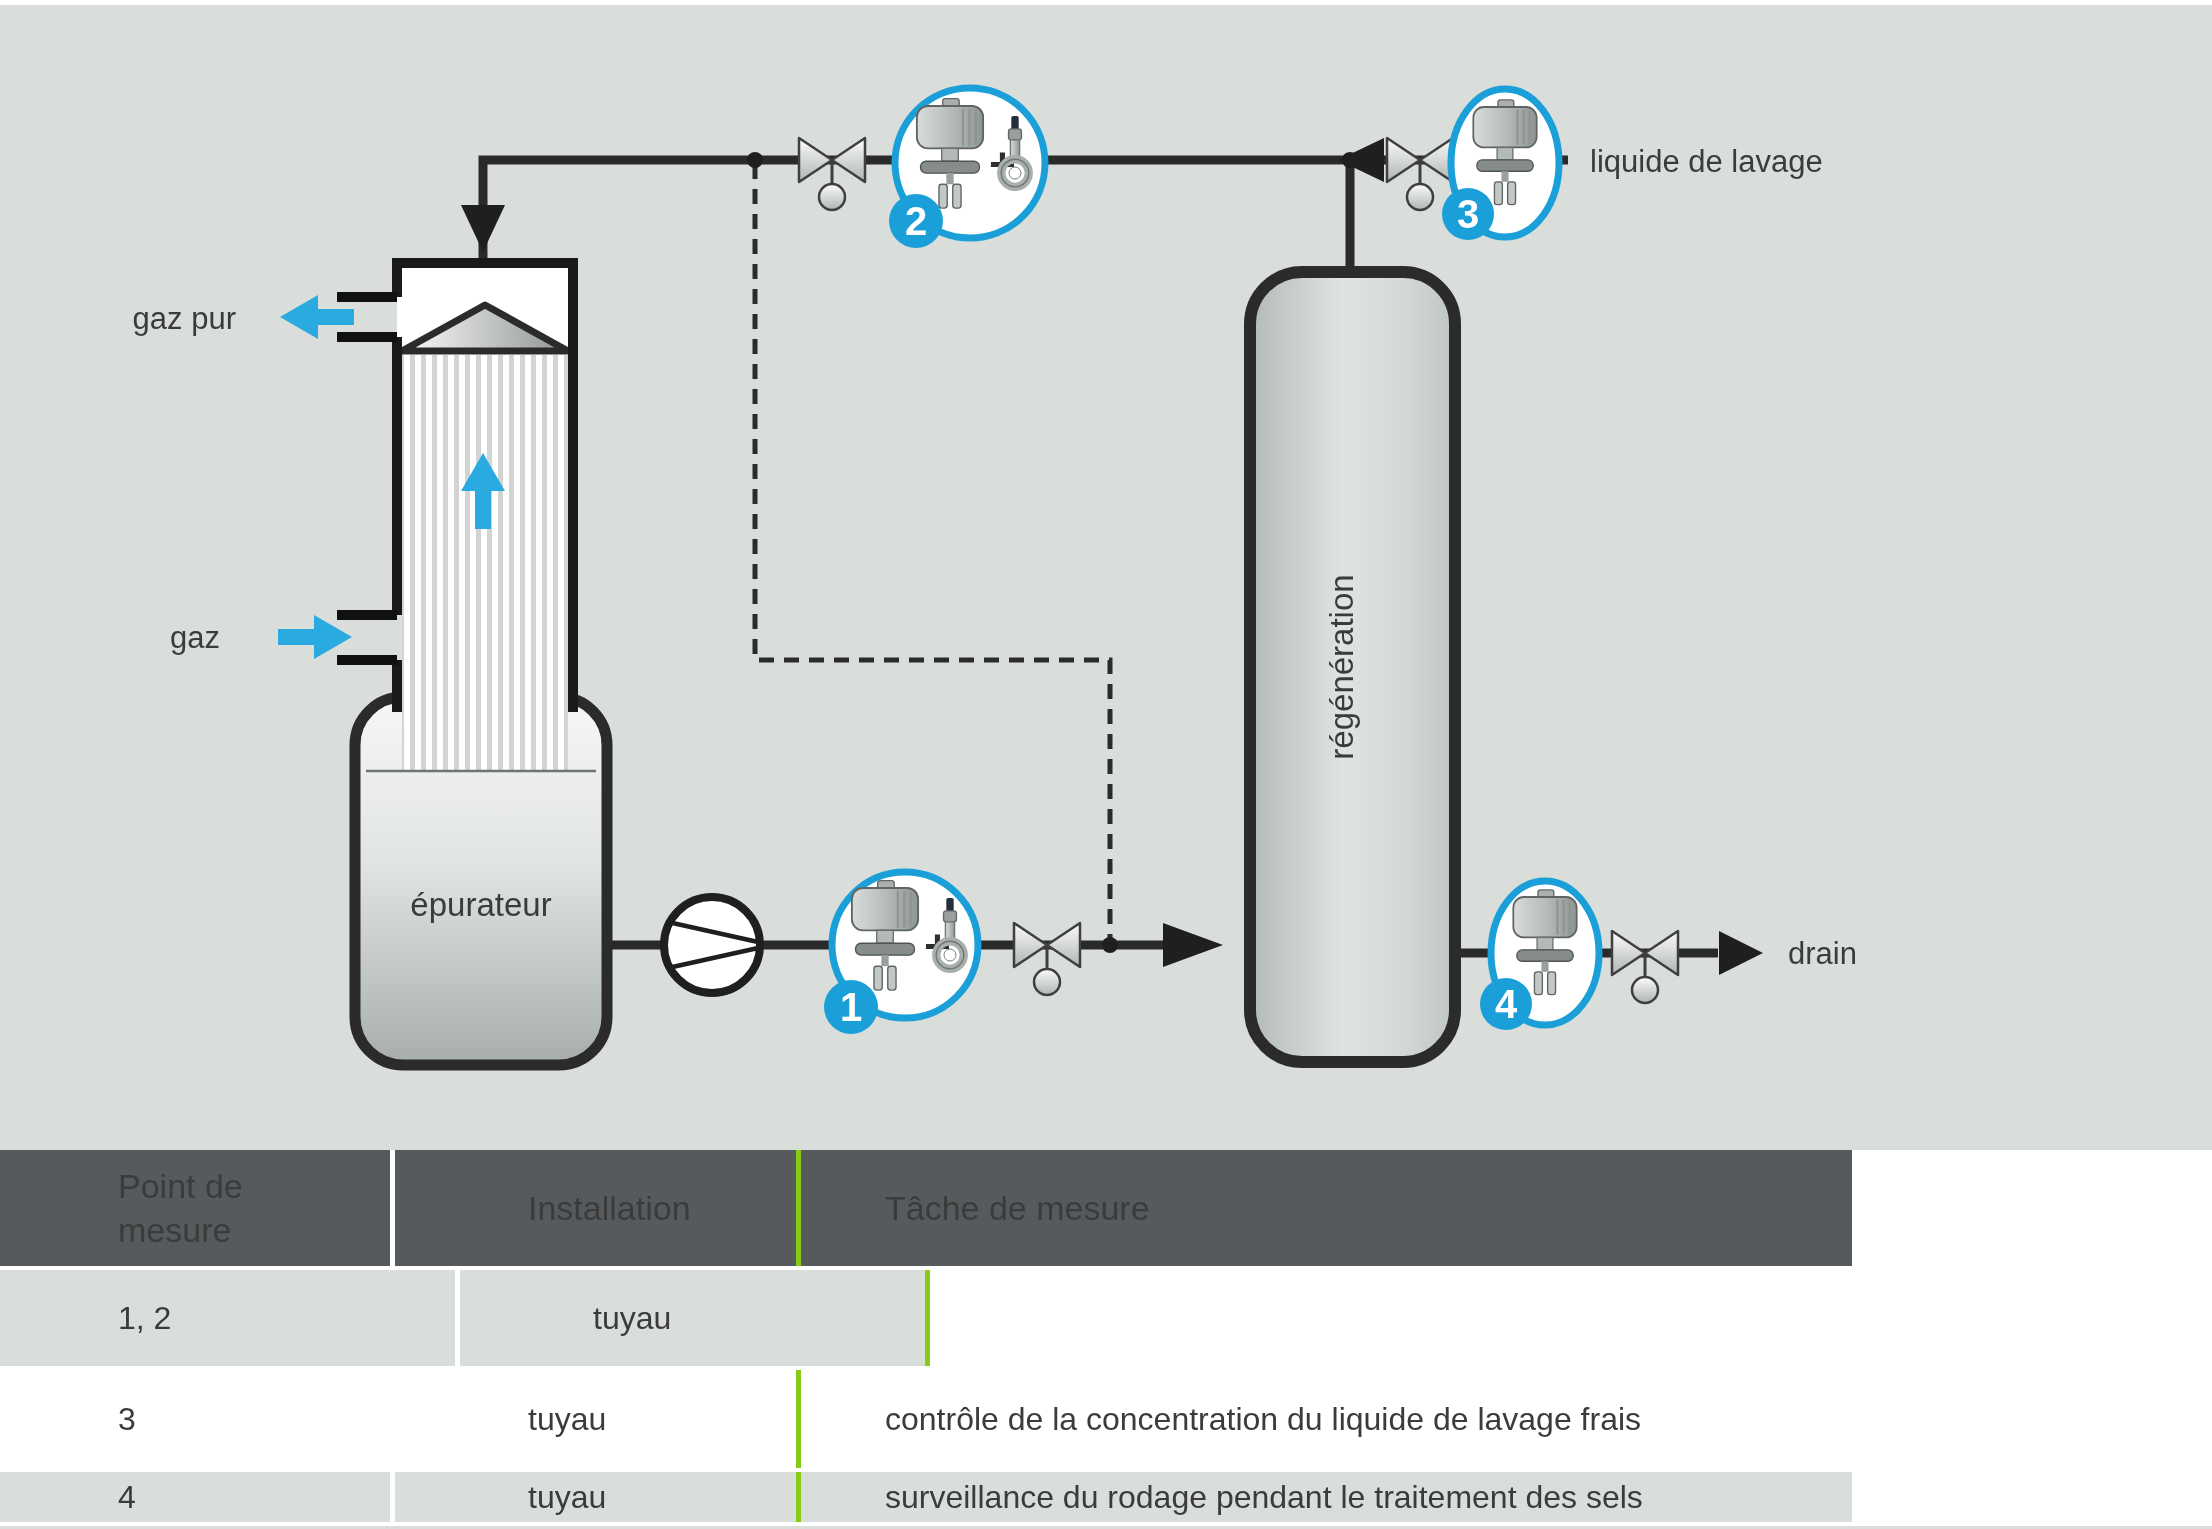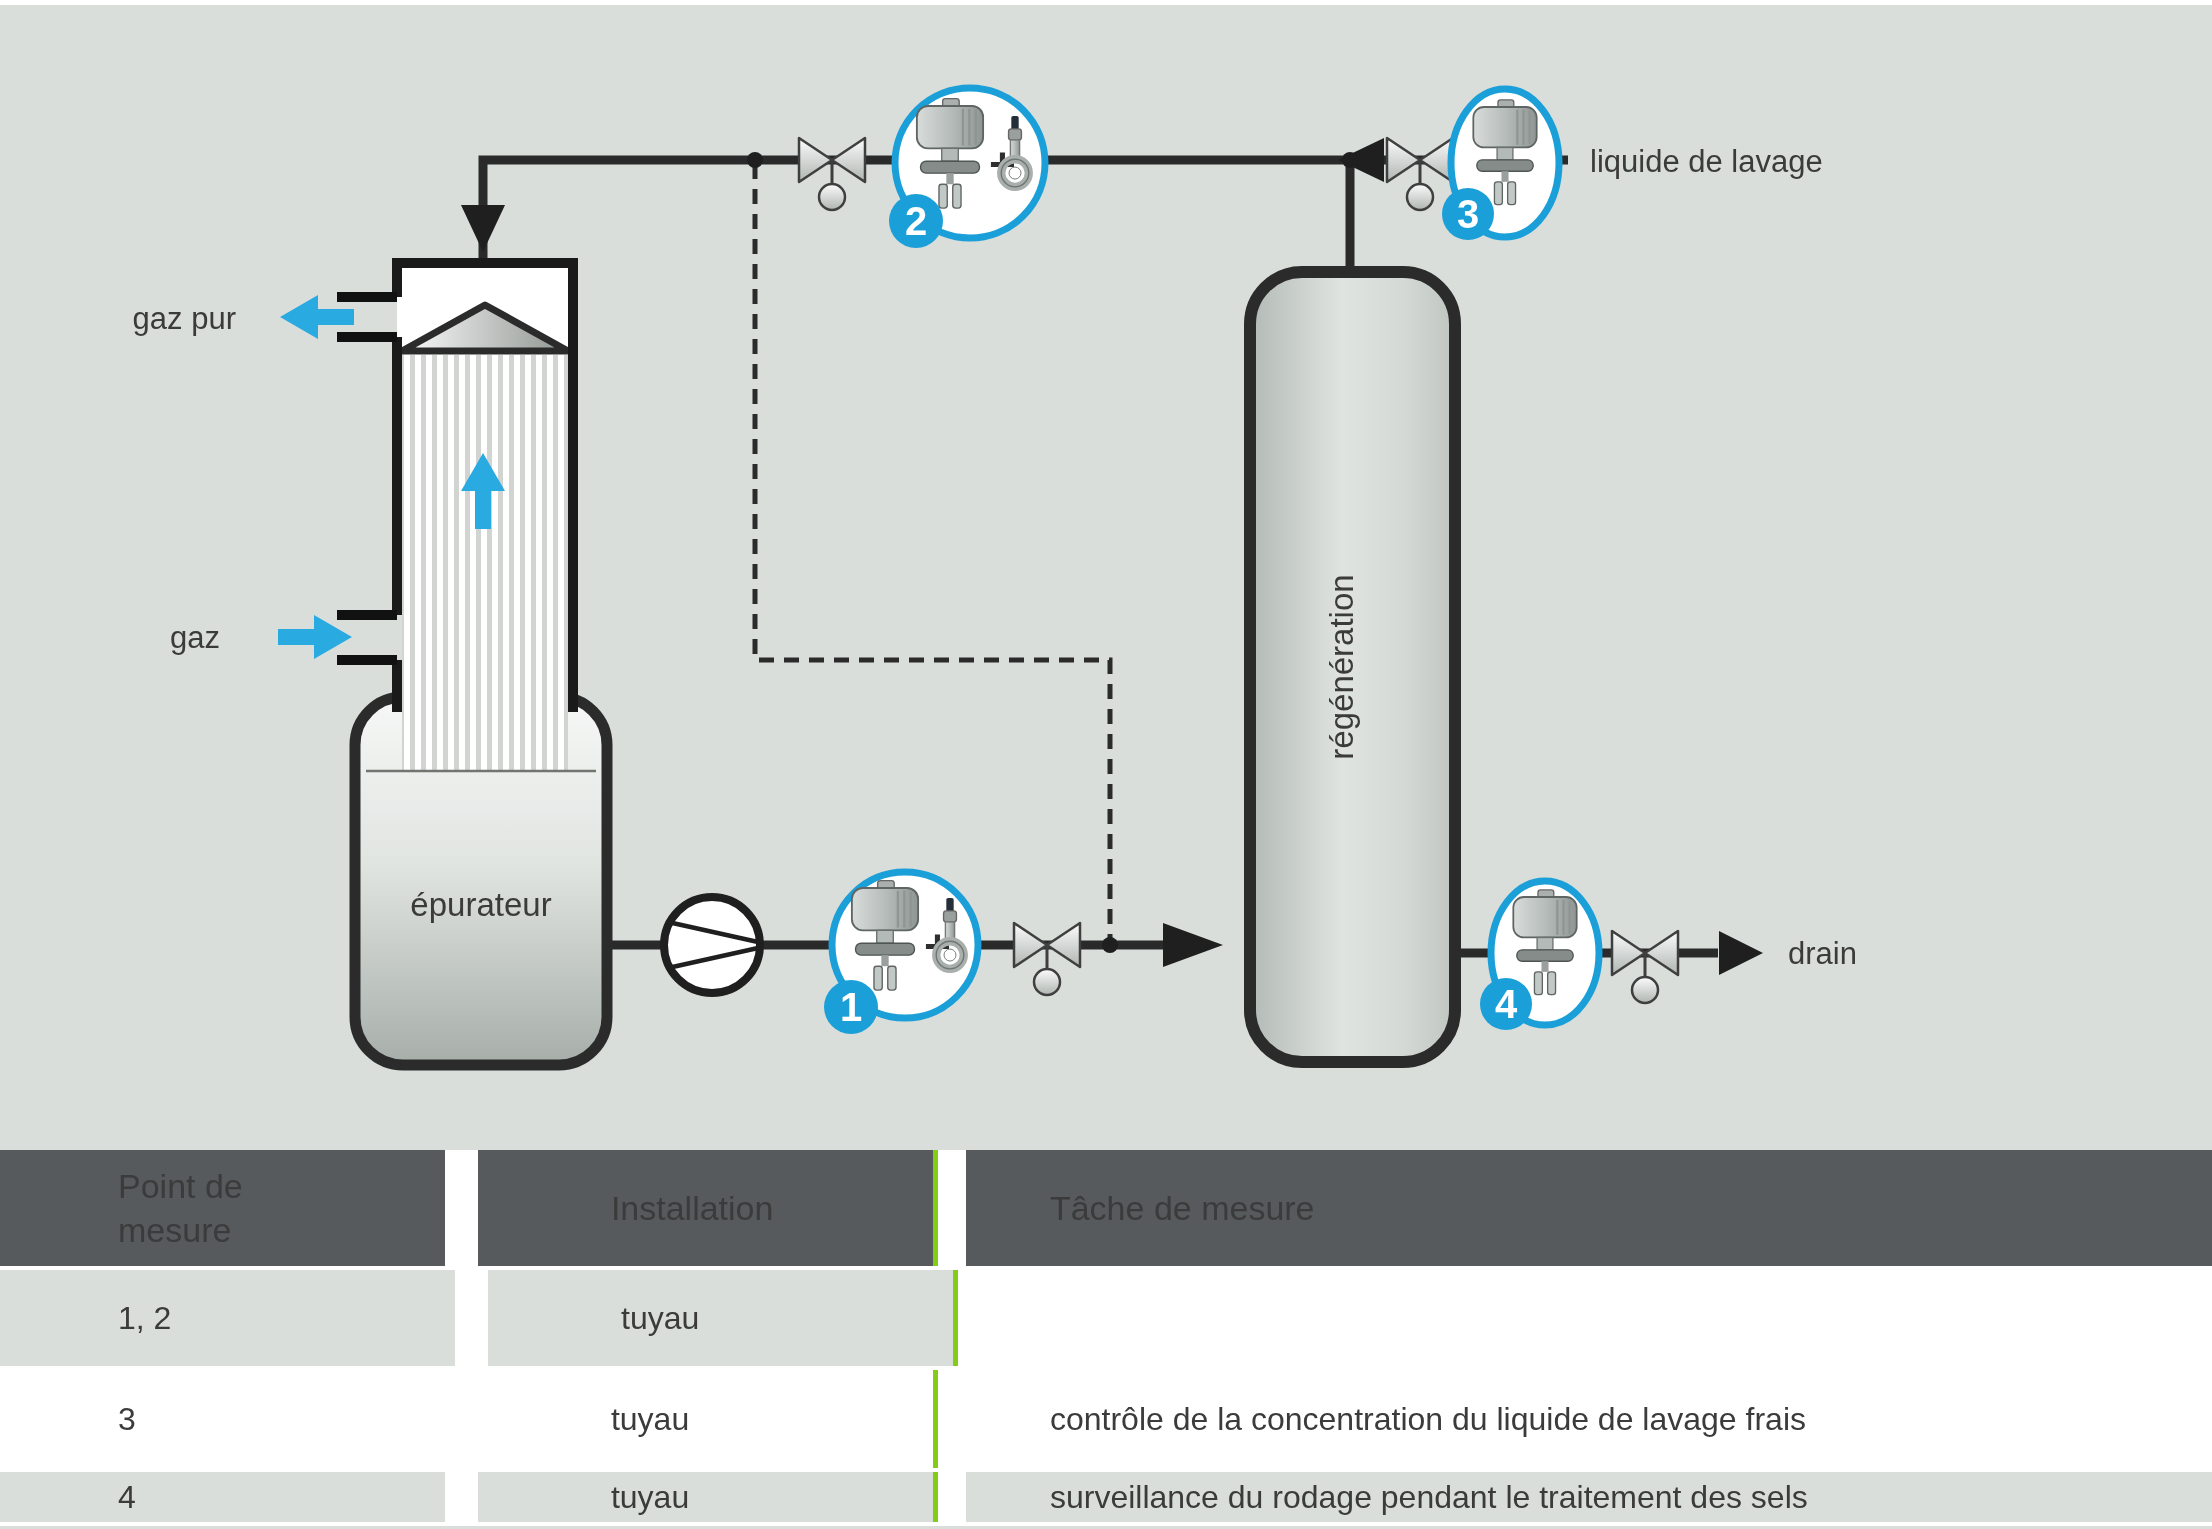--- a/index.html
+++ b/index.html
@@ -8,21 +8,21 @@
   .top-strip{position:absolute;left:0;top:0;width:2212px;height:5px;background:#ffffff;}
   svg.diag{position:absolute;left:0;top:0;display:block;}
   svg text{font-family:"Liberation Sans", sans-serif;}
   .lbl{font-size:31px;fill:#3b3b3b;}
   .vessel-lbl{font-size:33px;fill:#3b3b3b;}
   .badge-num{font-size:40px;font-weight:bold;fill:#ffffff;}
   .plus{font-size:46px;font-weight:bold;fill:#2e2e2e;}
 
   
   .tbl{position:absolute;left:0;top:1150px;width:2212px;height:379px;background:#ffffff;}
-  .tr{display:flex;width:2212px;gap:28px;}
+  .tr{display:flex;width:1852px;}
   .tr-head{height:116px;margin-bottom:4px;}
   .tr-1{height:96px;margin-bottom:4px;}
   .tr-2{height:98px;margin-bottom:4px;}
   .tr-3{height:50px;margin-bottom:4px;}
   .tail{height:3px;background:#d9dedb;}
   .cell{box-sizing:border-box;display:flex;align-items:center;}
   .c1{width:460px;padding-left:118px;border-right:5px solid #ffffff;}
   .c2{width:470px;padding-left:133px;border-right:5px solid #84cc16;}
   .c3{width:1282px;padding-left:84px;}
   .tr-head .cell{background:#565a5c;color:#ffffff;font-size:34px;line-height:1.3;}

